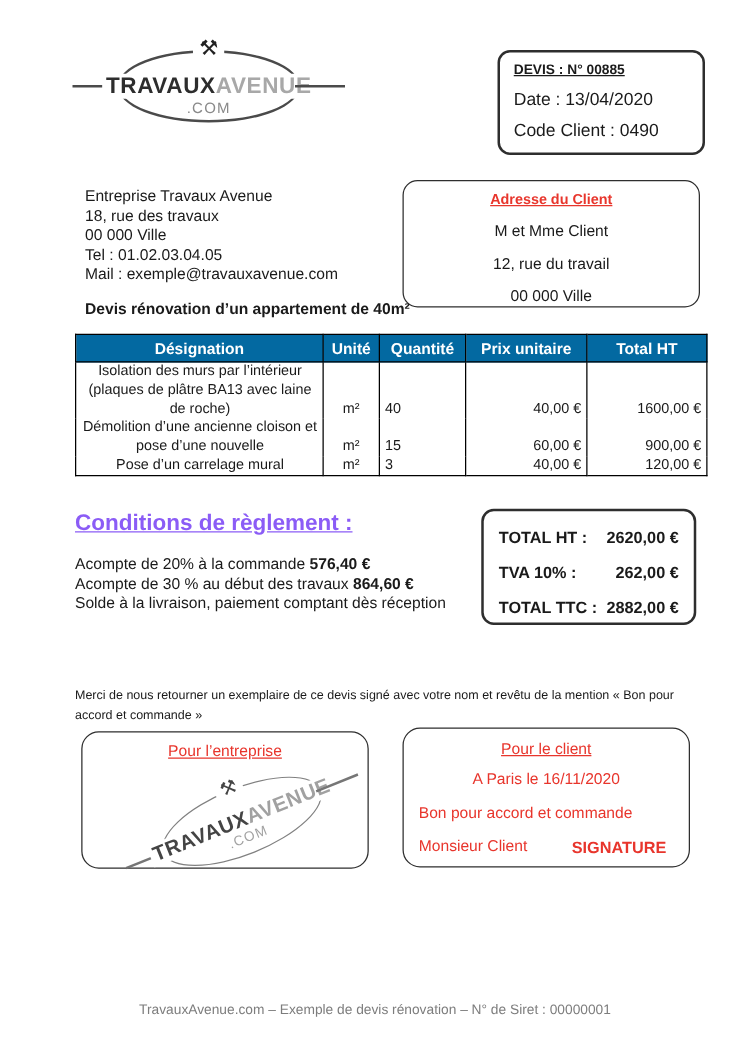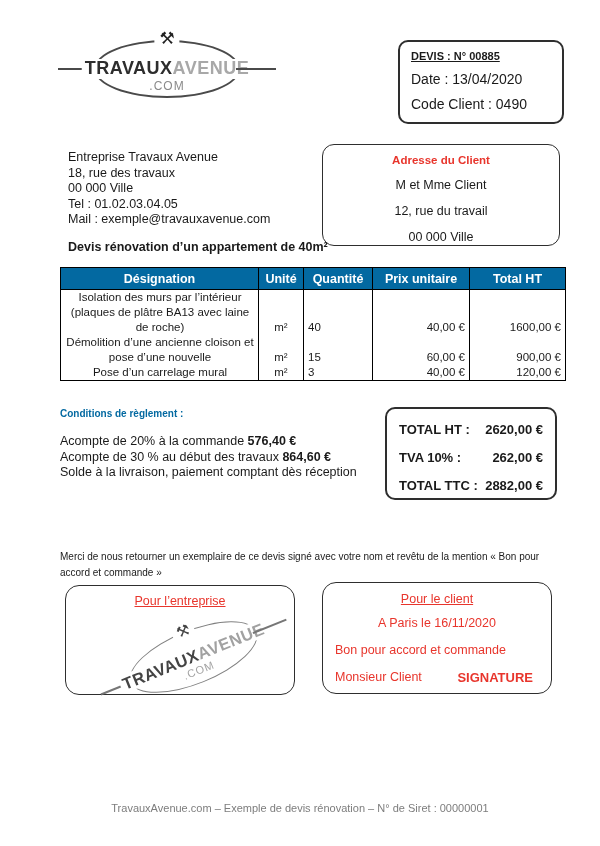--- a/index.html
+++ b/index.html
@@ -30,39 +30,39 @@
   .quote-number { font-size:11px; font-weight:bold; text-decoration:underline; }
   .quote-date, .quote-code { font-size:14px; margin-top:9px; }
 
   
   .company { position:absolute; left:68px; top:150px; font-size:12.5px; line-height:15.5px; }
   .subject { position:absolute; left:68px; top:240px; font-size:12.5px; font-weight:bold; }
 
   
   .client-box { position:absolute; left:322px; top:144px; width:238px; height:102px;
                 border:1.5px solid #2e2e2e; border-radius:12px; text-align:center; padding-top:9px; }
-  .client-title { font-size:11.5px; font-weight:bold; color:#e8352c; }
+  .client-title { font-size:11.5px; font-weight:bold; color:#e8352c; text-decoration:underline; }
   .client-line { font-size:12.5px; margin-top:12px; }
 
   
   .items-table { position:absolute; left:60px; top:267px; width:505px;
                  border-collapse:collapse; table-layout:fixed; }
   .items-table th { background:#0369a1; color:#fff; font-size:12.5px; font-weight:bold;
                     border:1px solid #000; height:22px; padding:1px 2px; text-align:center; }
   .items-table td { border-left:1px solid #000; border-right:1px solid #000;
                     vertical-align:bottom; font-size:11.5px; line-height:15px; padding:0 3px;text-align:center; }
   .items-table tbody tr:last-child td { border-bottom:1px solid #000; }
   td.desig { padding-left:4px; }
   td.qty { text-align:left; padding-left:4px; }
   td.unit { text-align:center; }
   td.price, td.total { text-align:right; padding-right:4px; }
 
   
   .payment { position:absolute; left:60px; top:408px; width:320px; }
-  .payment-title { font-size:10px; font-weight:bold; color:#0369a1; }
+  .payment-title { font-size:18px; font-weight:bold; color:#8b5cf6; text-decoration:underline; }
   .payment-lines { margin-top:15px; font-size:12.5px; line-height:15.5px; }
   .payment-lines b { font-weight:bold; }
 
   
   .totals-box { position:absolute; left:385px; top:407px; width:172px; height:93px;
                 border:2px solid #2e2e2e; border-radius:10px; padding:13px 12px; }
   .totals-row { display:flex; justify-content:space-between; font-size:13px;
                 font-weight:bold; margin-bottom:13px; }
   .totals-row:last-child { margin-bottom:0; }
 

